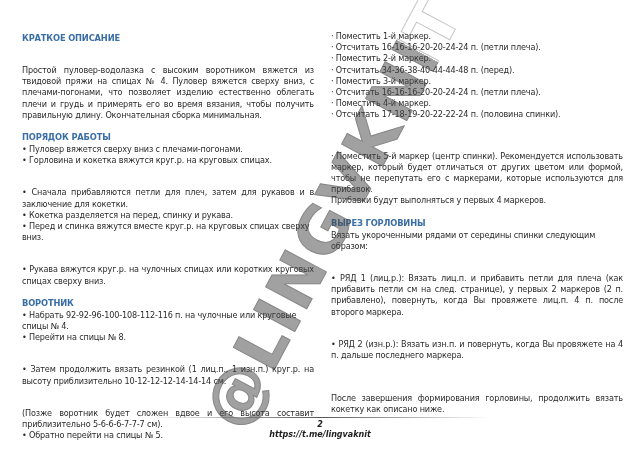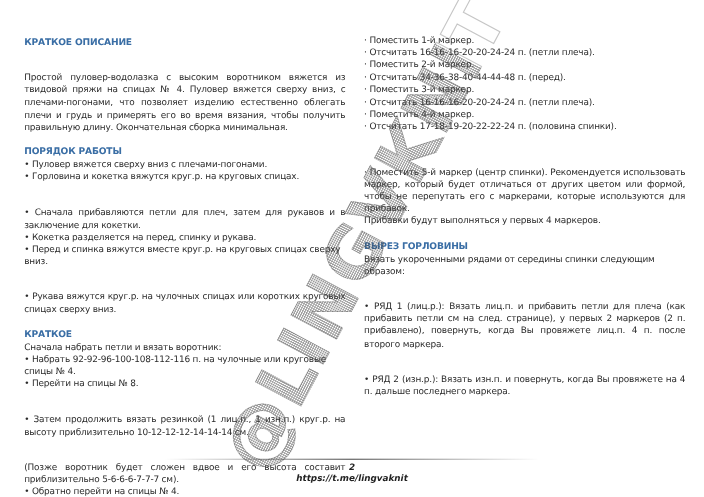--- a/index.html
+++ b/index.html
@@ -43,27 +43,26 @@
       <div class="heading">ПОРЯДОК РАБОТЫ</div>
       <span class="li">• Пуловер вяжется сверху вниз с плечами-погонами.</span>
       <span class="li">• Горловина и кокетка вяжутся круг.р. на круговых спицах.</span>
       <span class="li para">• Сначала прибавляются петли для плеч, затем для рукавов и в заключение для кокетки.</span>
       <span class="li">• Кокетка разделяется на перед, спинку и рукава.</span>
       <span class="li">• Перед и спинка вяжутся вместе круг.р. на круговых спицах сверху вниз.</span>
       <span class="li para">• Рукава вяжутся круг.р. на чулочных спицах или коротких круговых спицах сверху вниз.</span>
     </section>
     <div class="gap"></div>
     <section>
-      <div class="heading">КРАТКОЕ</div>
-      <p>Сначала набрать петли и вязать воротник:</p>
+      <div class="heading">ВОРОТНИК</div>
       <span class="li">• Набрать 92-92-96-100-108-112-116 п. на чулочные или круговые спицы № 4.</span>
       <span class="li">• Перейти на спицы № 8.</span>
       <span class="li para">• Затем продолжить вязать резинкой (1 лиц.п., 1 изн.п.) круг.р. на высоту приблизительно 10-12-12-12-14-14-14 см.</span>
       <span class="li para">  (Позже воротник будет сложен вдвое и его высота составит приблизительно 5-6-6-6-7-7-7 см).</span>
-      <span class="li">• Обратно перейти на спицы № 4.</span>
+      <span class="li">• Обратно перейти на спицы № 5.</span>
       <span class="li para">• Вязать лиц.п. 1 круг.р., при этом равномерно прибавить 12-12-12-20-20-24-28 п., выполняя накиды. В след. круг.р. накиды провязывать скрещ. лиц.п., чтобы не образовались отверстия.</span>
       <p>Теперь у Вас на спицах будет 104-104-108-120-128-136-144 п.</p>
     </section>
     <div class="gap"></div>
     <section>
       <p>Теперь поместить 5 маркеры для петель, без провязывания петель:</p>
       <p class="para">· Начиная от центра спинки, отсчитать 17-18-19-20-22-22-24 п. (половина спинки).</p>
     </section>
   </div>
 
@@ -81,20 +80,21 @@
     <div class="sgap"></div>
     <p class="para">· Поместить 5-й маркер (центр спинки). Рекомендуется использовать маркер, который будет отличаться от других цветом или формой, чтобы не перепутать его с маркерами, которые используются для прибавок.</p>
     <p>Прибавки будут выполняться у первых 4 маркеров.</p>
     <div class="gap"></div>
     <section>
       <div class="heading">ВЫРЕЗ ГОРЛОВИНЫ</div>
       <p>Вязать укороченными рядами от середины спинки следующим образом:</p>
       <span class="li para">• РЯД 1 (лиц.р.): Вязать лиц.п. и прибавить петли для плеча (как прибавить петли см на след. странице), у первых 2 маркеров (2 п. прибавлено), повернуть, когда Вы провяжете лиц.п. 4 п. после второго маркера.</span>
       <span class="li para">• РЯД 2 (изн.р.): Вязать изн.п. и повернуть, когда Вы провяжете на 4 п. дальше последнего маркера.</span>
       <div class="gap"></div>
+      <p class="para">После завершения формирования горловины, продолжить вязать кокетку как описано ниже.</p>
     </section>
   </div>
 
   <div class="watermark">@LINGVKNIT</div>
 
   <div class="footer-rule"></div>
   <div class="page-num">2</div>
   <div class="footer-link">https://t.me/lingvaknit</div>
 </div>
 

